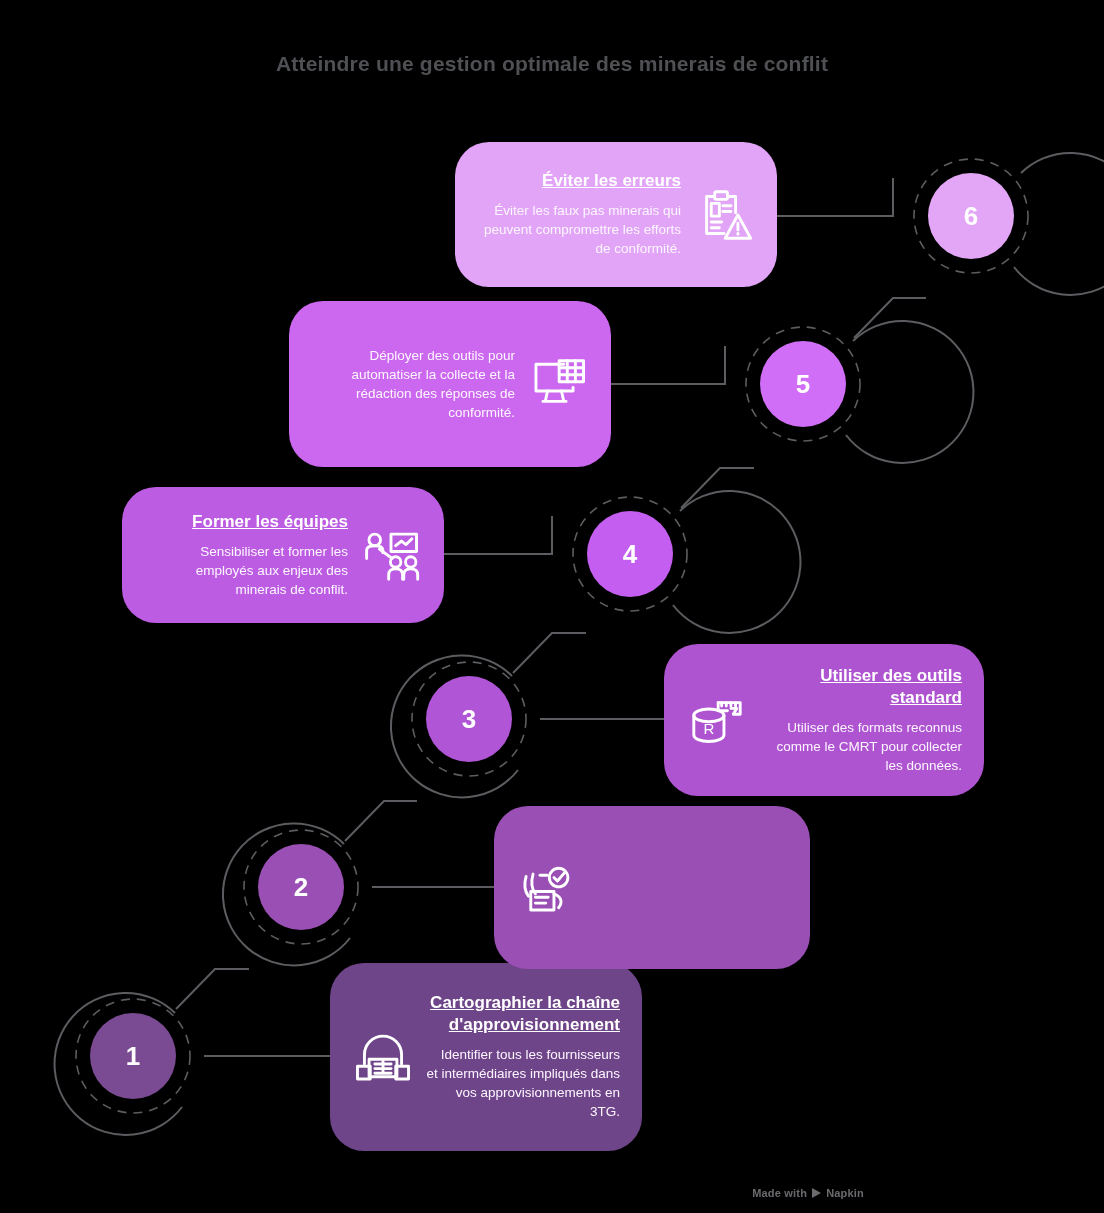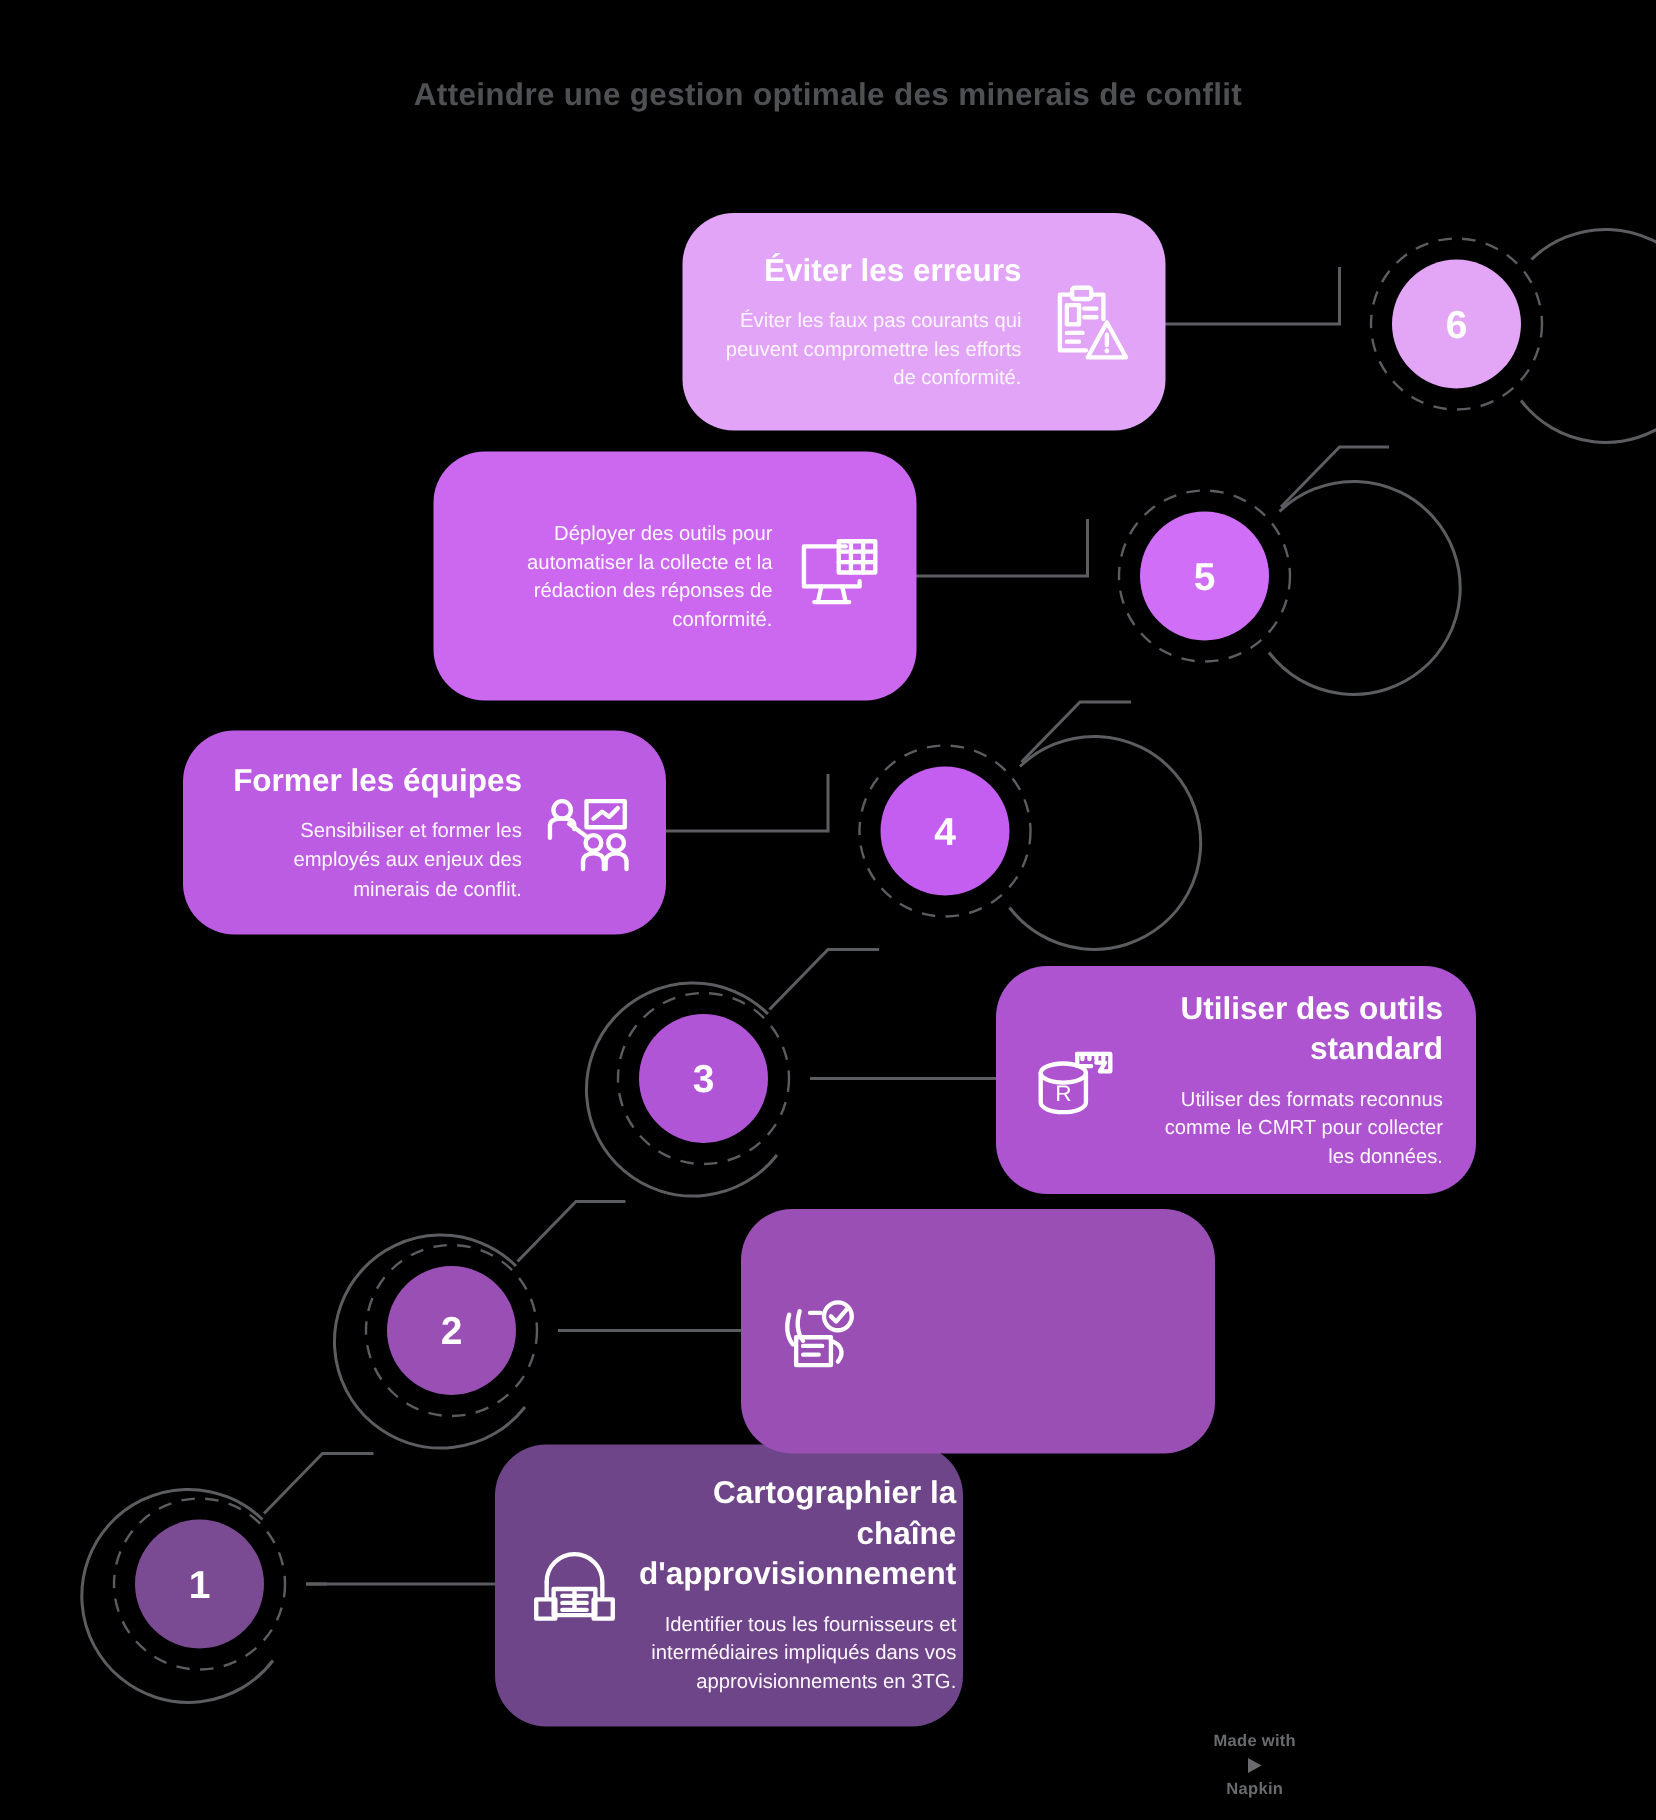--- a/index.html
+++ b/index.html
@@ -71,25 +71,26 @@
     padding: 20px 22px;
     display: flex;
     align-items: center;
     z-index: 4;
     color: #ffffff;
   }
   .card.icon-right { flex-direction: row; }
   .card.icon-left  { flex-direction: row; }
   .card-text { flex: 1 1 auto; }
   .card-title {
-    font-size: 21px;
+    font-size: 17px;
     font-weight: bold;
     line-height: 1.28;
     margin-bottom: 9px;
     color: #ffffff;
+    text-decoration: underline;
   }
   .card-body {
     font-size: 13.5px;
     line-height: 1.42;
     color: #fdf6ff;
   }
   .align-right .card-title,
   .align-right .card-body { text-align: right; }
   .align-left .card-title,
   .align-left .card-body { text-align: right; }
@@ -117,21 +118,20 @@
     position: absolute;
     right: 12px;
     bottom: 14px;
     display: flex;
     align-items: center;
     gap: 5px;
     color: #6a6b6e;
     font-size: 11px;
     font-weight: bold;
     letter-spacing: 0.2px;
-    flex-direction: column;
   }
   #watermark .np-logo {
     display: inline-block;
     width: 0; height: 0;
     border-left: 9px solid #6a6b6e;
     border-top: 5.5px solid transparent;
     border-bottom: 5.5px solid transparent;
     position: relative;
     top: 0px;
   }
@@ -289,21 +289,21 @@
         <path d="M32 62 L28 80 M56 62 L60 80 M24 80 L64 80"></path>
         <rect x="52" y="10" width="42" height="36"></rect>
         <path d="M52 22 L94 22 M52 34 L94 34 M66 10 L66 46 M80 10 L80 46"></path>
       </svg>
     </div>
   </div>
 
   <div class="card icon-right align-right" style="left: 455px; top: 142px; width: 322px; height: 145px; background: rgb(225, 164, 246);">
     <div class="card-text">
       <div class="card-title">Éviter les erreurs</div>
-      <div class="card-body">Éviter les faux pas courants qui peuvent compromettre les efforts de conformité.</div>
+      <div class="card-body">Éviter les faux pas minerais qui peuvent compromettre les efforts de conformité.</div>
     </div>
     <div class="card-icon">
       <svg viewBox="0 0 100 100">
         <path d="M34 18 L20 18 L20 82 L50 82"></path>
         <path d="M56 18 L70 18 L70 46"></path>
         <rect x="34" y="10" width="22" height="13" rx="3"></rect>
         <rect x="28" y="30" width="14" height="22"></rect>
         <path d="M48 34 L62 34 M48 44 L62 44 M28 62 L46 62 M28 72 L42 72"></path>
         <path d="M74 50 L96 90 L52 90 Z"></path>
         <path d="M74 64 L74 76"></path>

